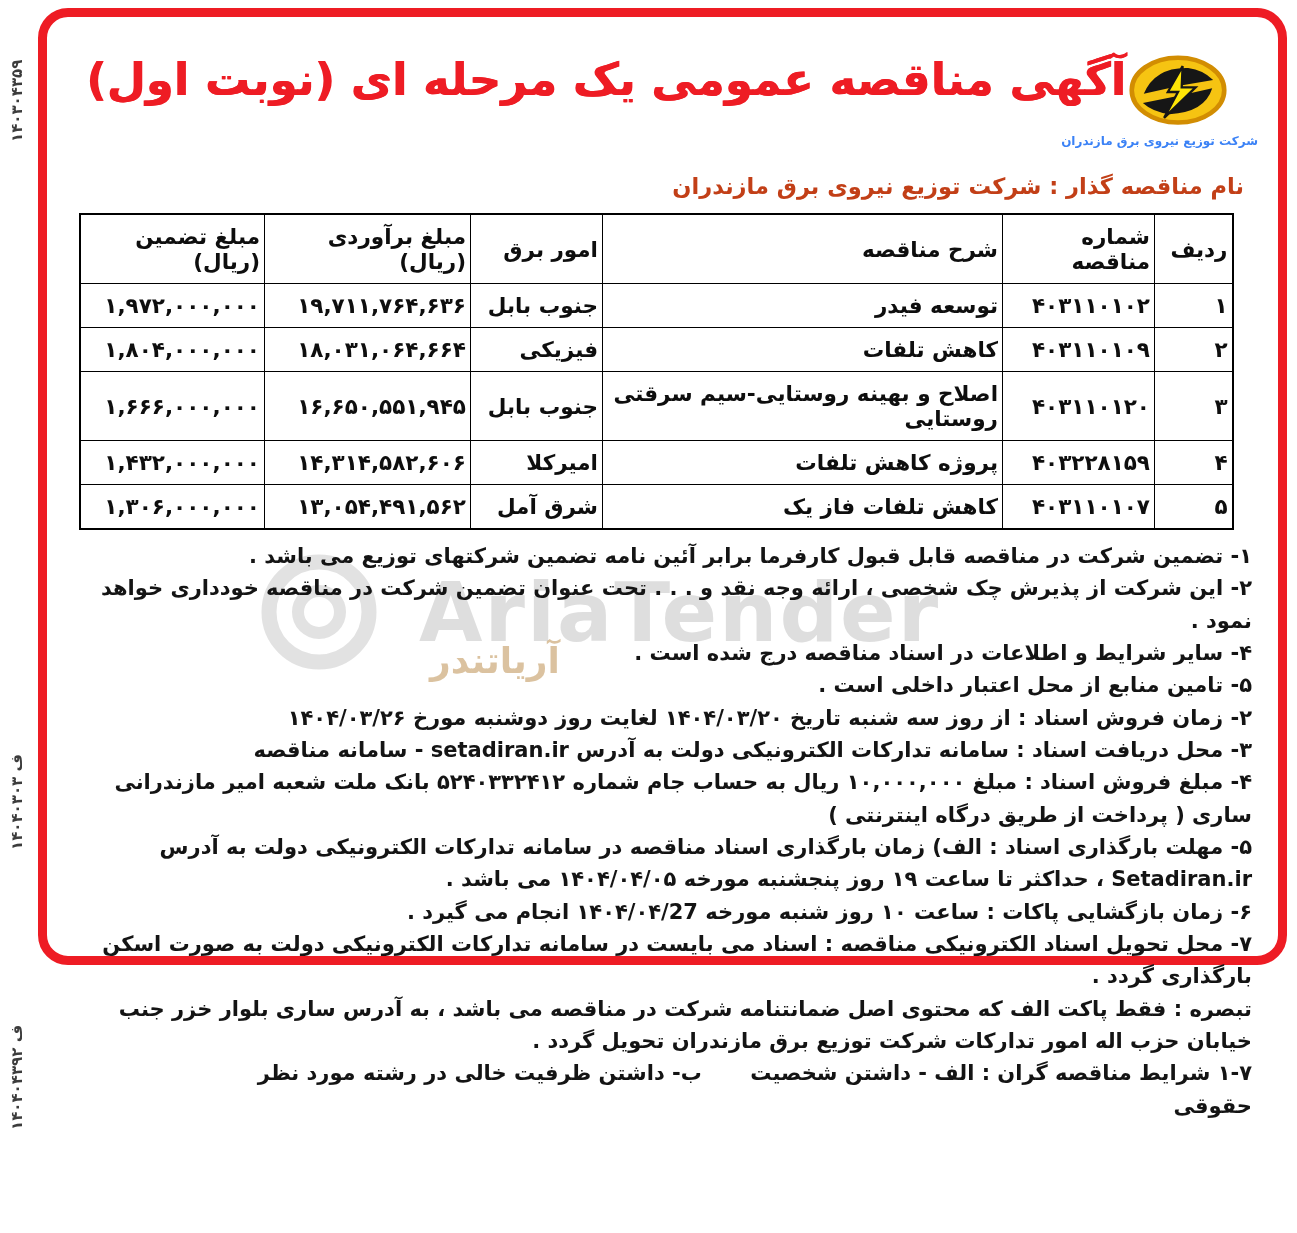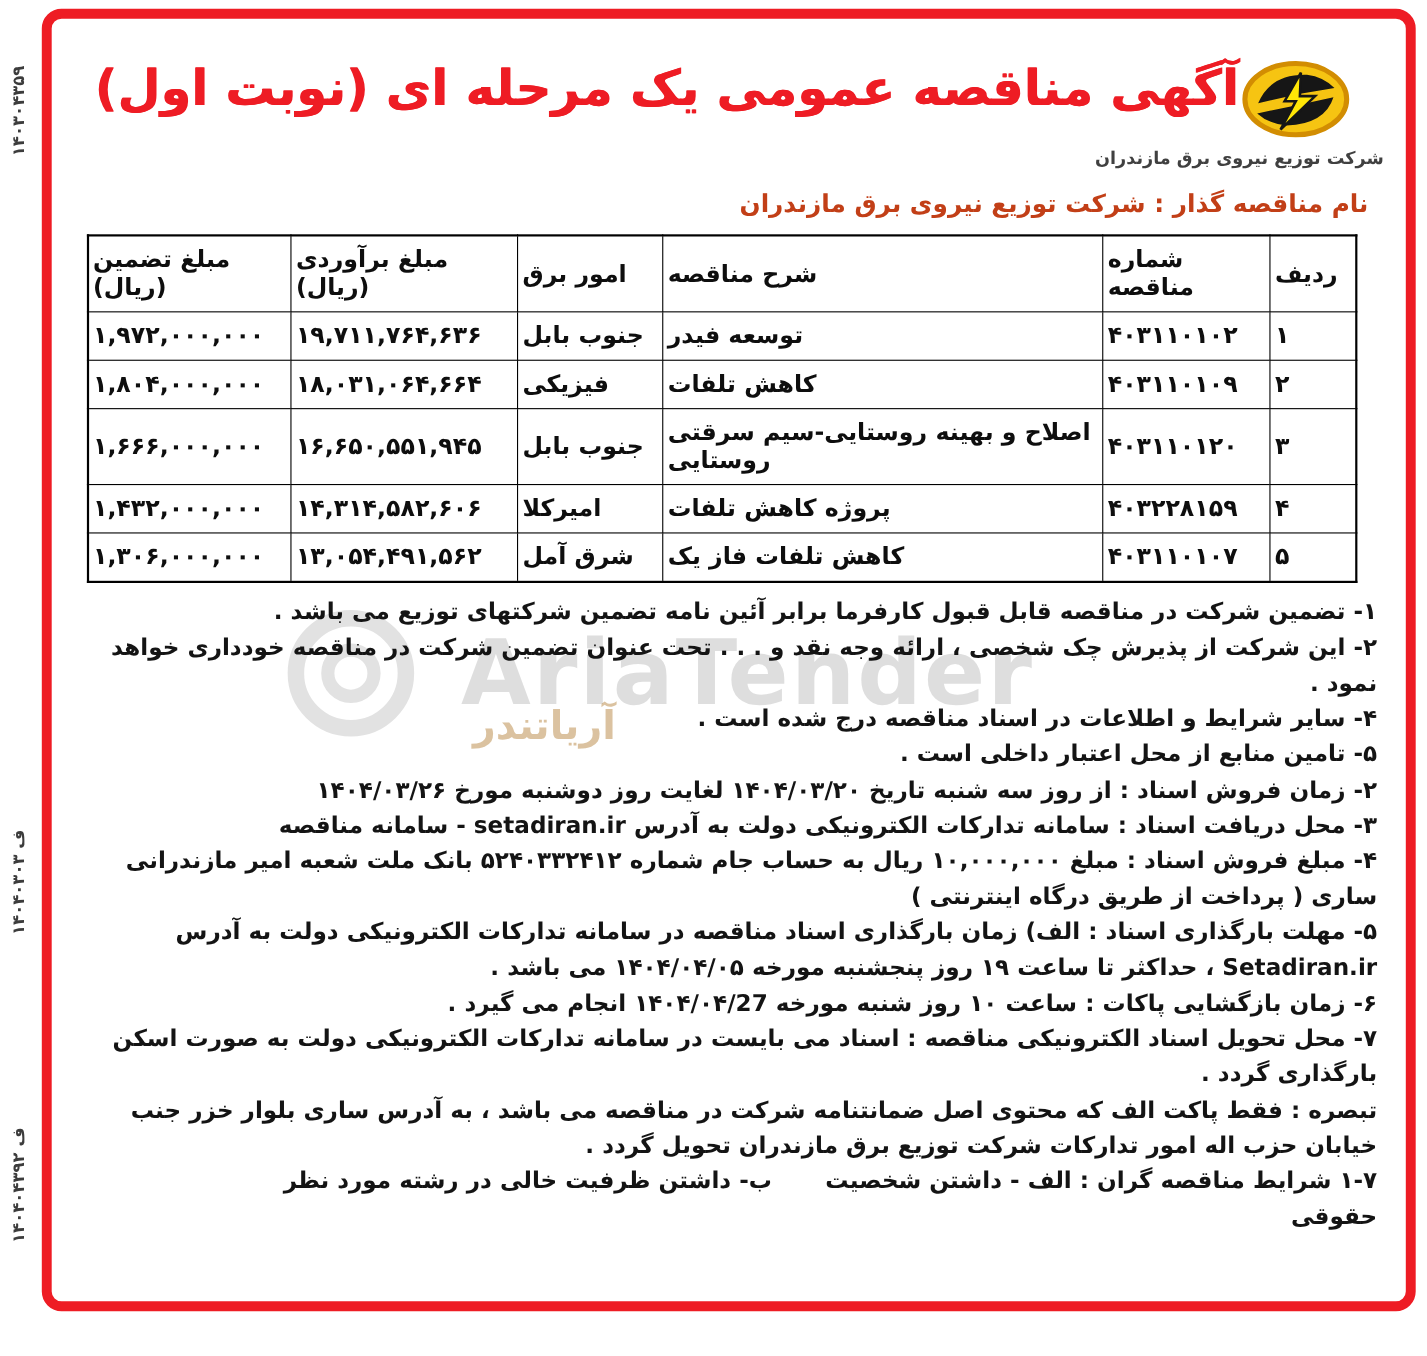--- a/index.html
+++ b/index.html
@@ -22,45 +22,45 @@
   .watermark .wm-latin {
     font-size:82px; font-weight:700; color:#9d9d9d; letter-spacing:2px;
   }
   .watermark-fa {
     position:absolute; top:640px; left:430px; font-size:36px; font-weight:700;
     color:#a16207; letter-spacing:22px; opacity:0.38; z-index:0; pointer-events:none;
   }
 
   
   .frame {
-    position:absolute; top:8px; left:38px; width:1249px; height:1184px;
-    border:9px solid #ee1c24; border-radius:18px; background:transparent;
+    position:absolute; top:8px; left:38px; width:1249px; height:957px;
+    border:9px solid #ee1c24; border-radius:30px; background:transparent;
     padding:10px 16px 8px 3px; z-index:1;
   }
 
   .header { position:relative; height:112px; }
   .title {
     margin:26px 120px 0 20px; text-align:center;
     font-size:45px; font-weight:900; color:#ee1c24;
     text-shadow:0.7px 0 0 currentColor;
   }
   .logo-wrap { position:absolute; top:2px; right:4px; width:160px; text-align:center; }
-  .logo-caption { font-size:16px; font-weight:800; color:#404040; white-space:nowrap; margin-top:1px; }
+  .logo-caption { font-size:12px; font-weight:800; color:#3b82f6; white-space:nowrap; margin-top:1px; }
 
   .intro {
     display:flex; gap:58px; padding:8px 18px 0 0;
     color:#c23f17; font-weight:800; font-size:22.5px;
   }
 
   table.tender-table {
     border-collapse:collapse; margin:14px auto 0 auto; table-layout:fixed; width:1153px;
     border:2.5px solid #000;
   }
   table.tender-table th, table.tender-table td {
-    border:1.6px solid #000; text-align:left; vertical-align:middle;
+    border:1.6px solid #000; text-align:right; vertical-align:middle;
     font-size:21.5px; font-weight:700; color:#0e0e0e; padding:9px 4px;
   }
   table.tender-table th { font-weight:800; }
 
   .notes { padding:10px 10px 0 6px; }
   .note, .cols {
     font-size:21px; line-height:1.54; font-weight:700; color:#141414; text-align:right;
   }
   .cols { display:flex; padding:0 10px 0 6px; }
   .cols .c-r { flex:0 0 46%; }

